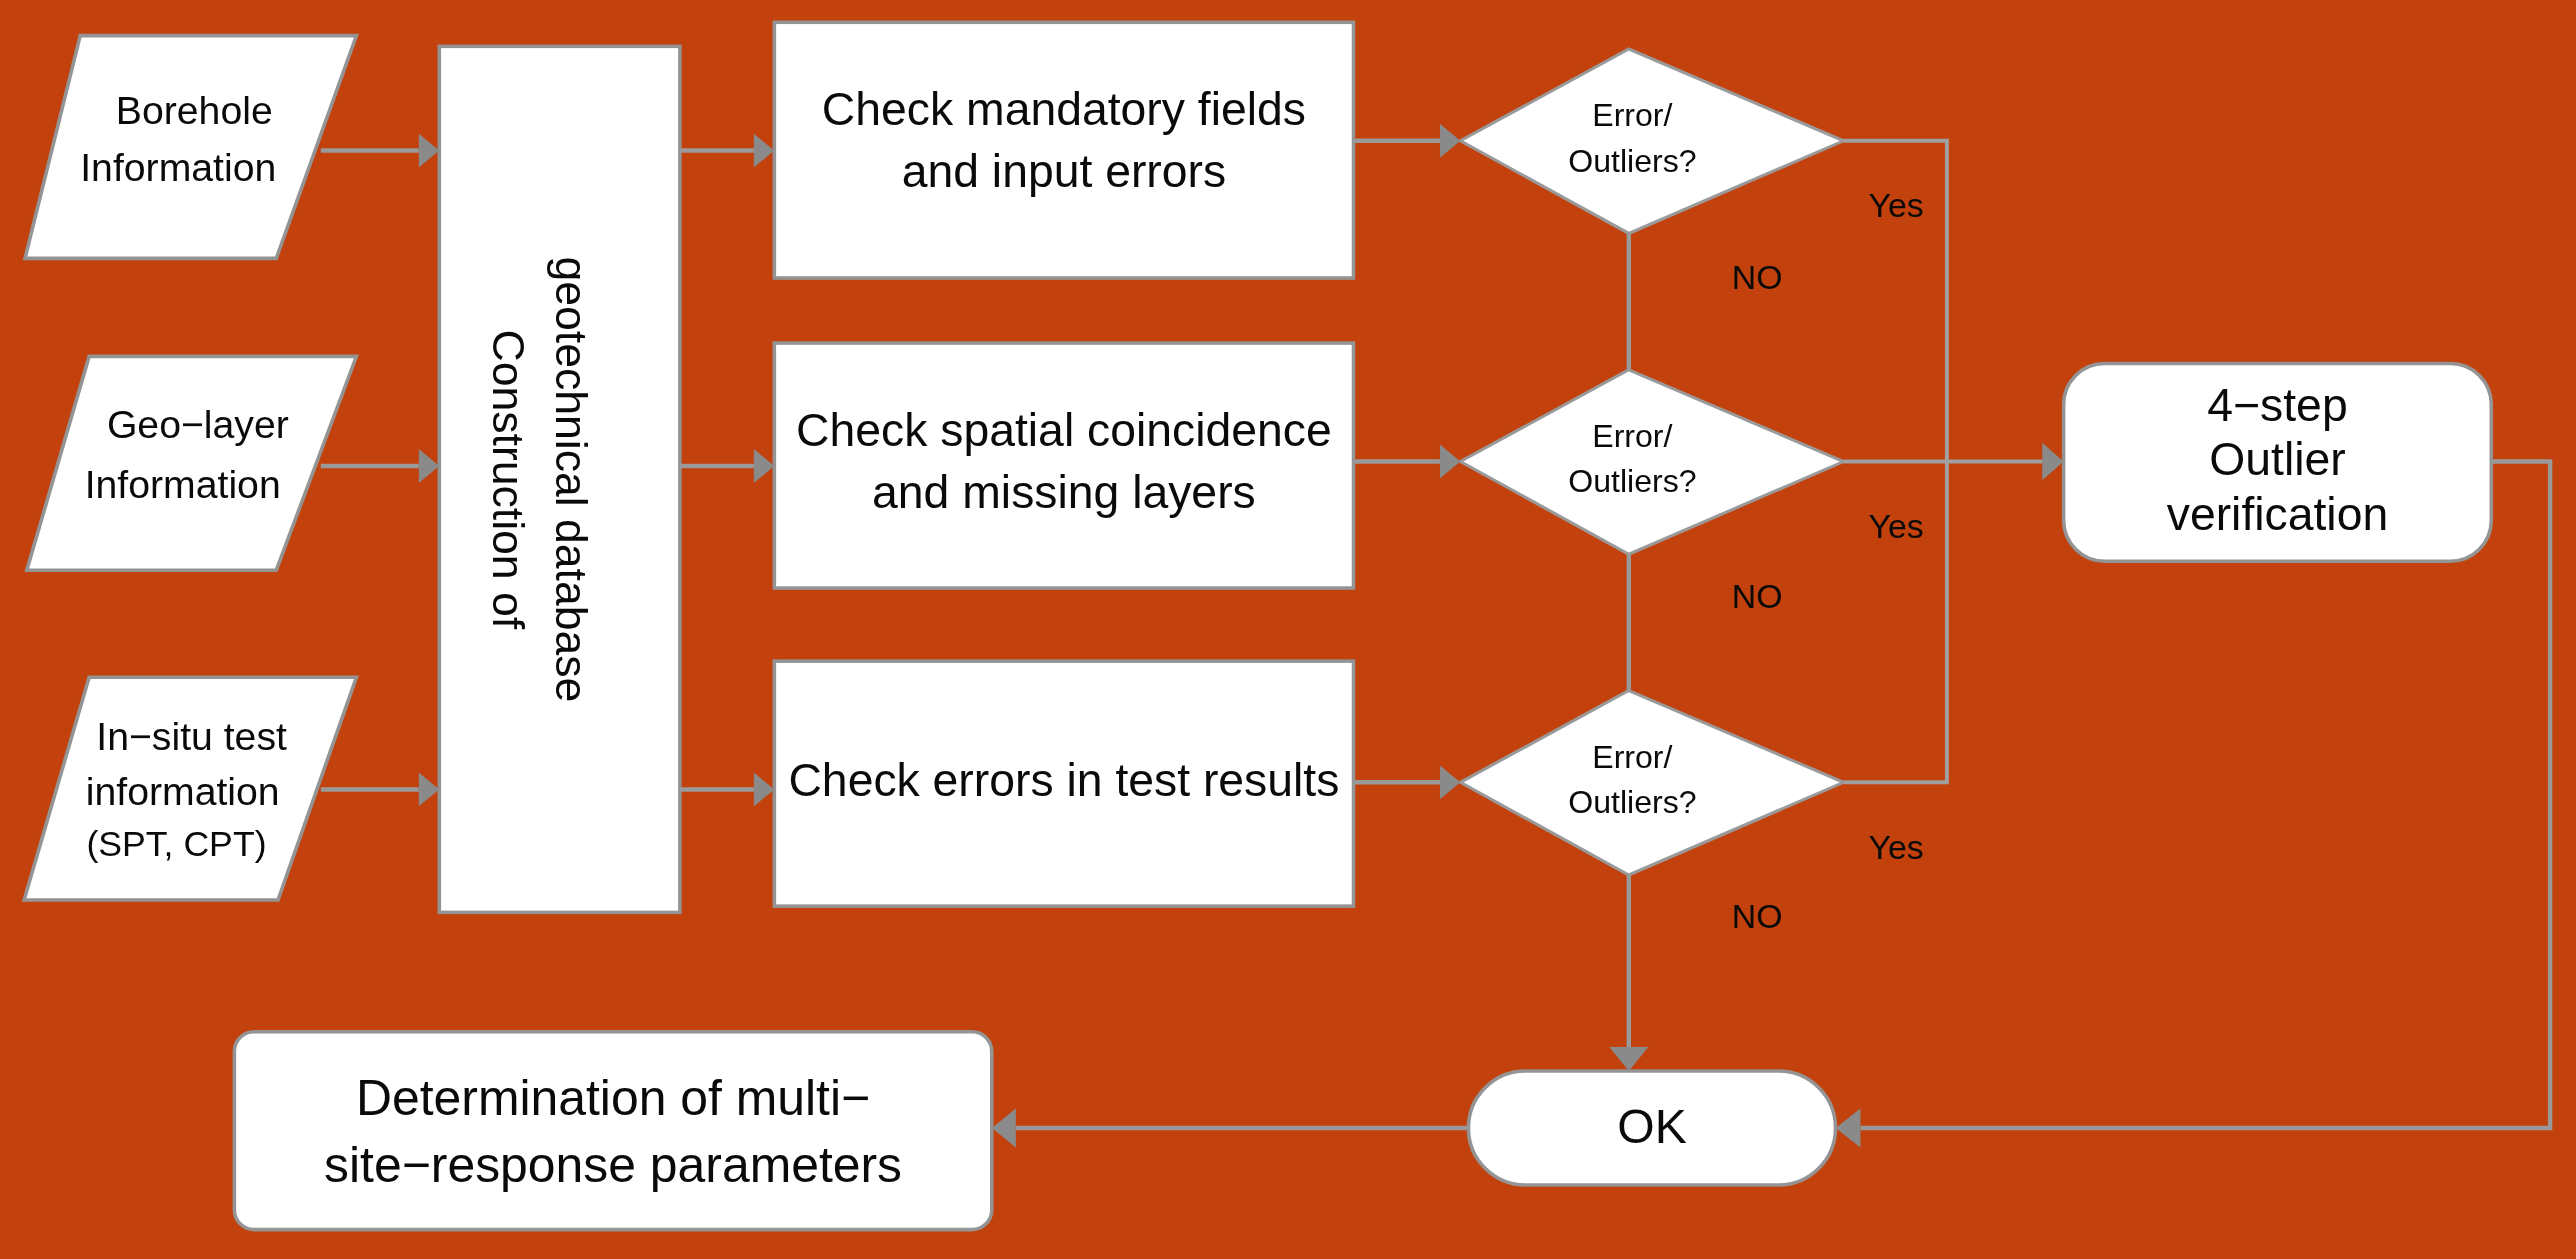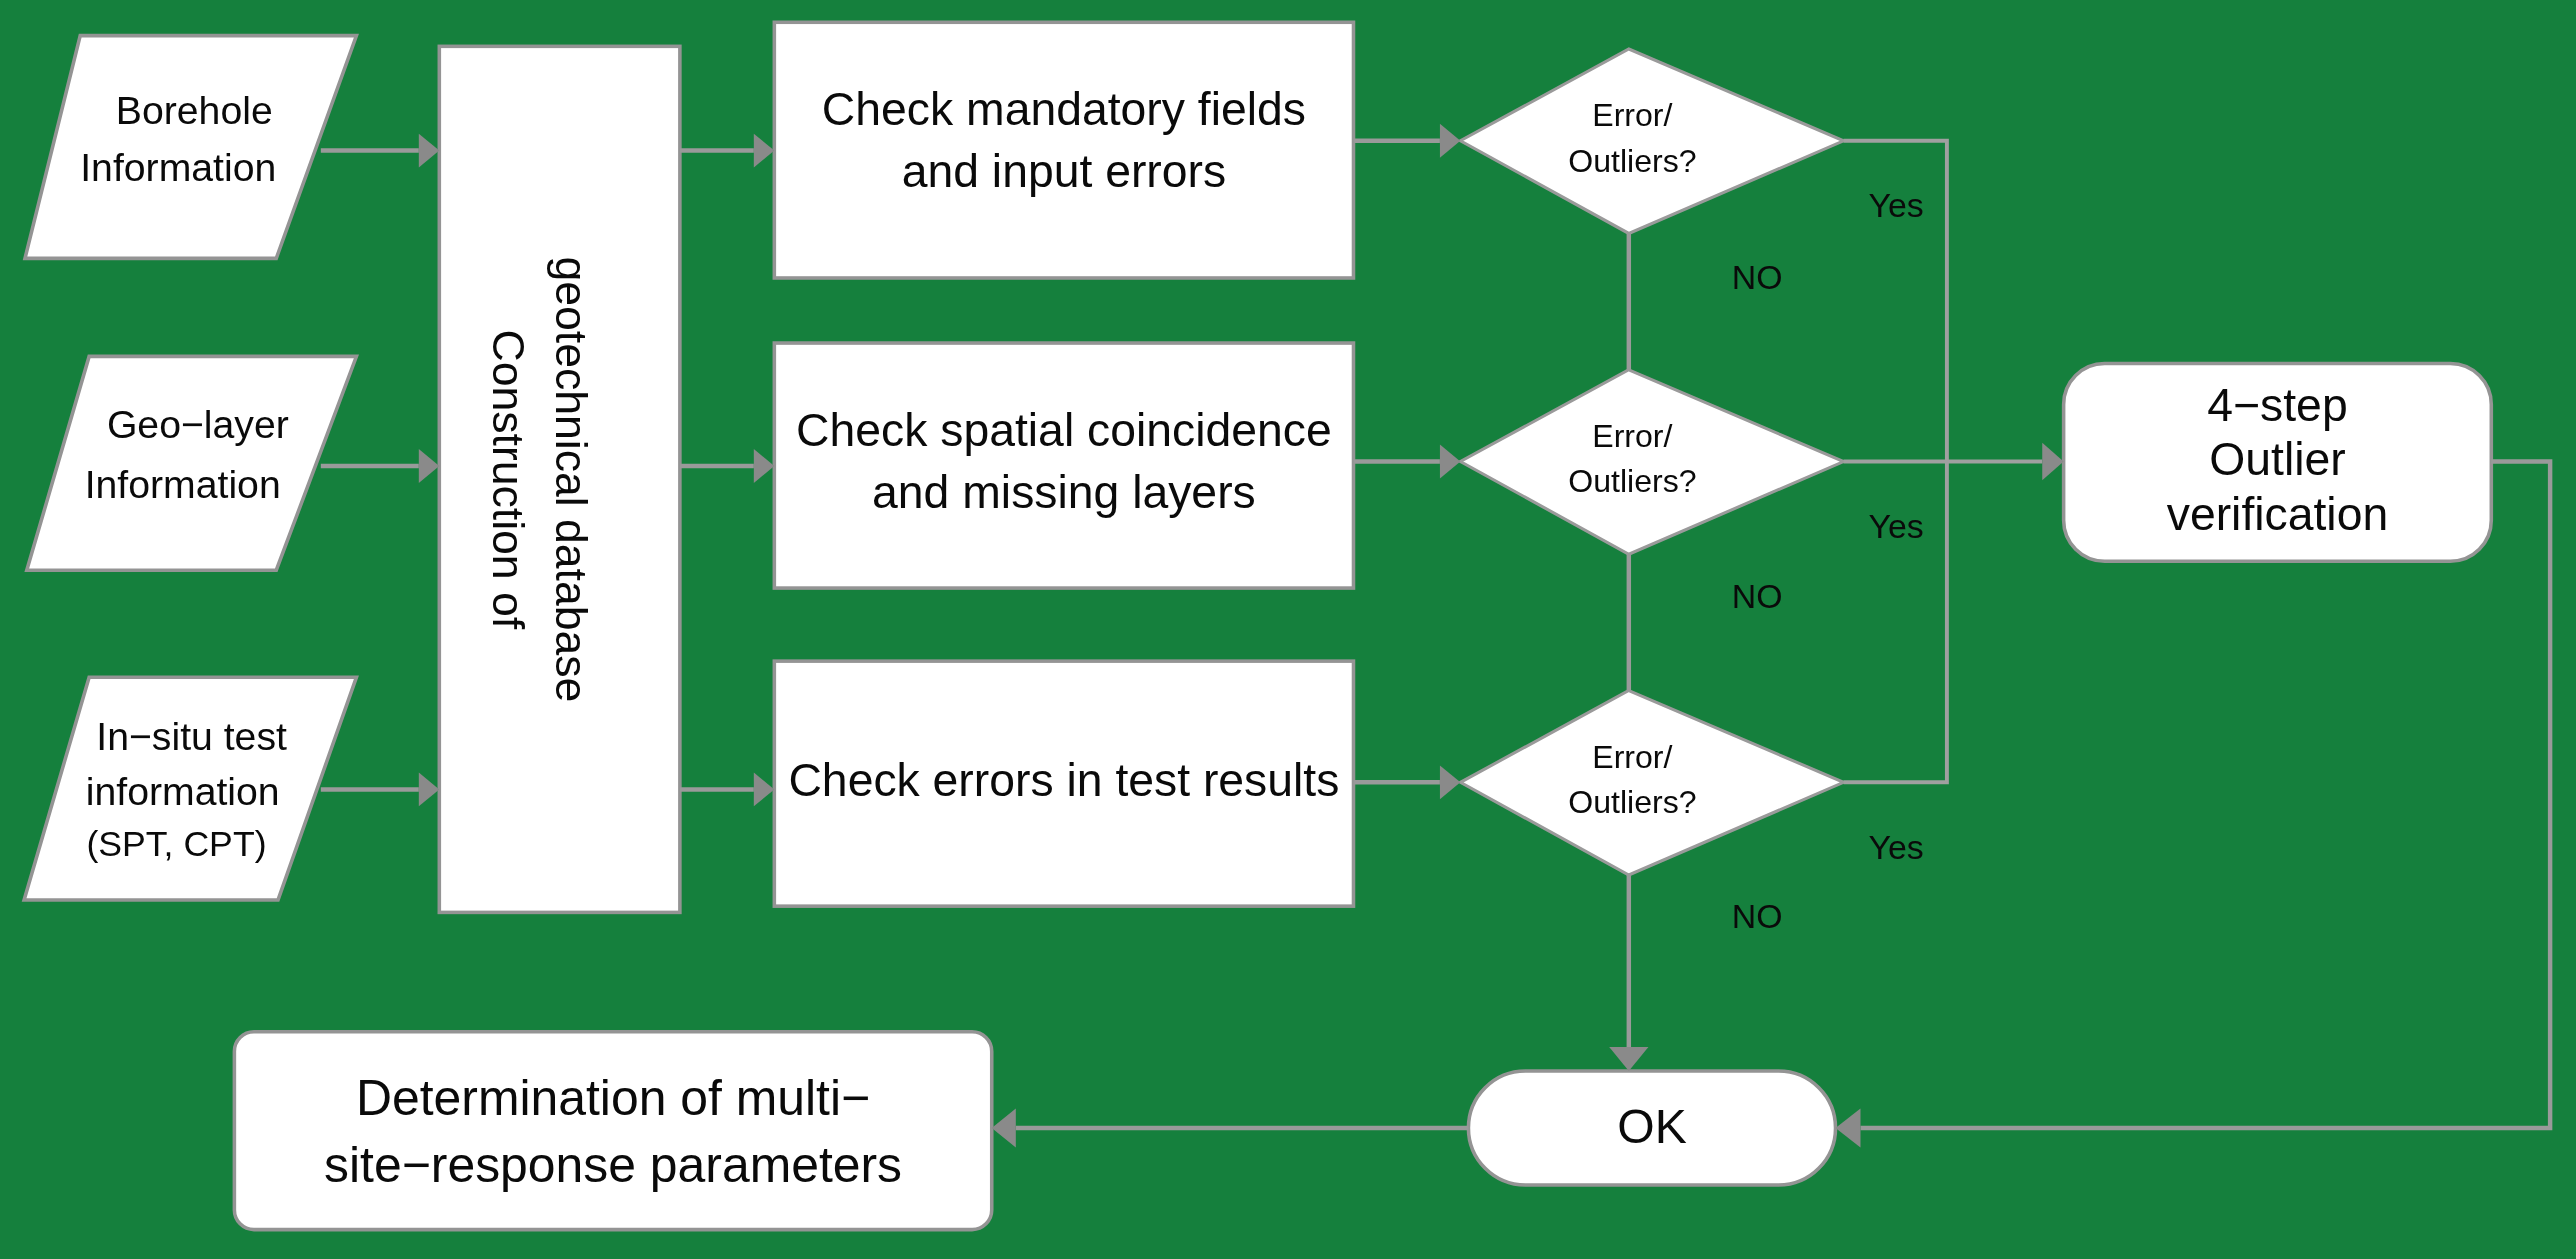--- a/index.html
+++ b/index.html
@@ -4,21 +4,21 @@
 <style>
   html, body {
     margin: 0;
     padding: 0;
     background: #ffffff;
   }
   #canvas-wrap {
     position: relative;
     width: 2576px;
     height: 1259px;
-    background: #15803d;
+    background: #c2410c;
     overflow: hidden;
   }
   svg.flow {
     position: absolute;
     top: 0;
     left: 0;
     width: 2576px;
     height: 1259px;
     font-family: "Liberation Sans", sans-serif;
   }

